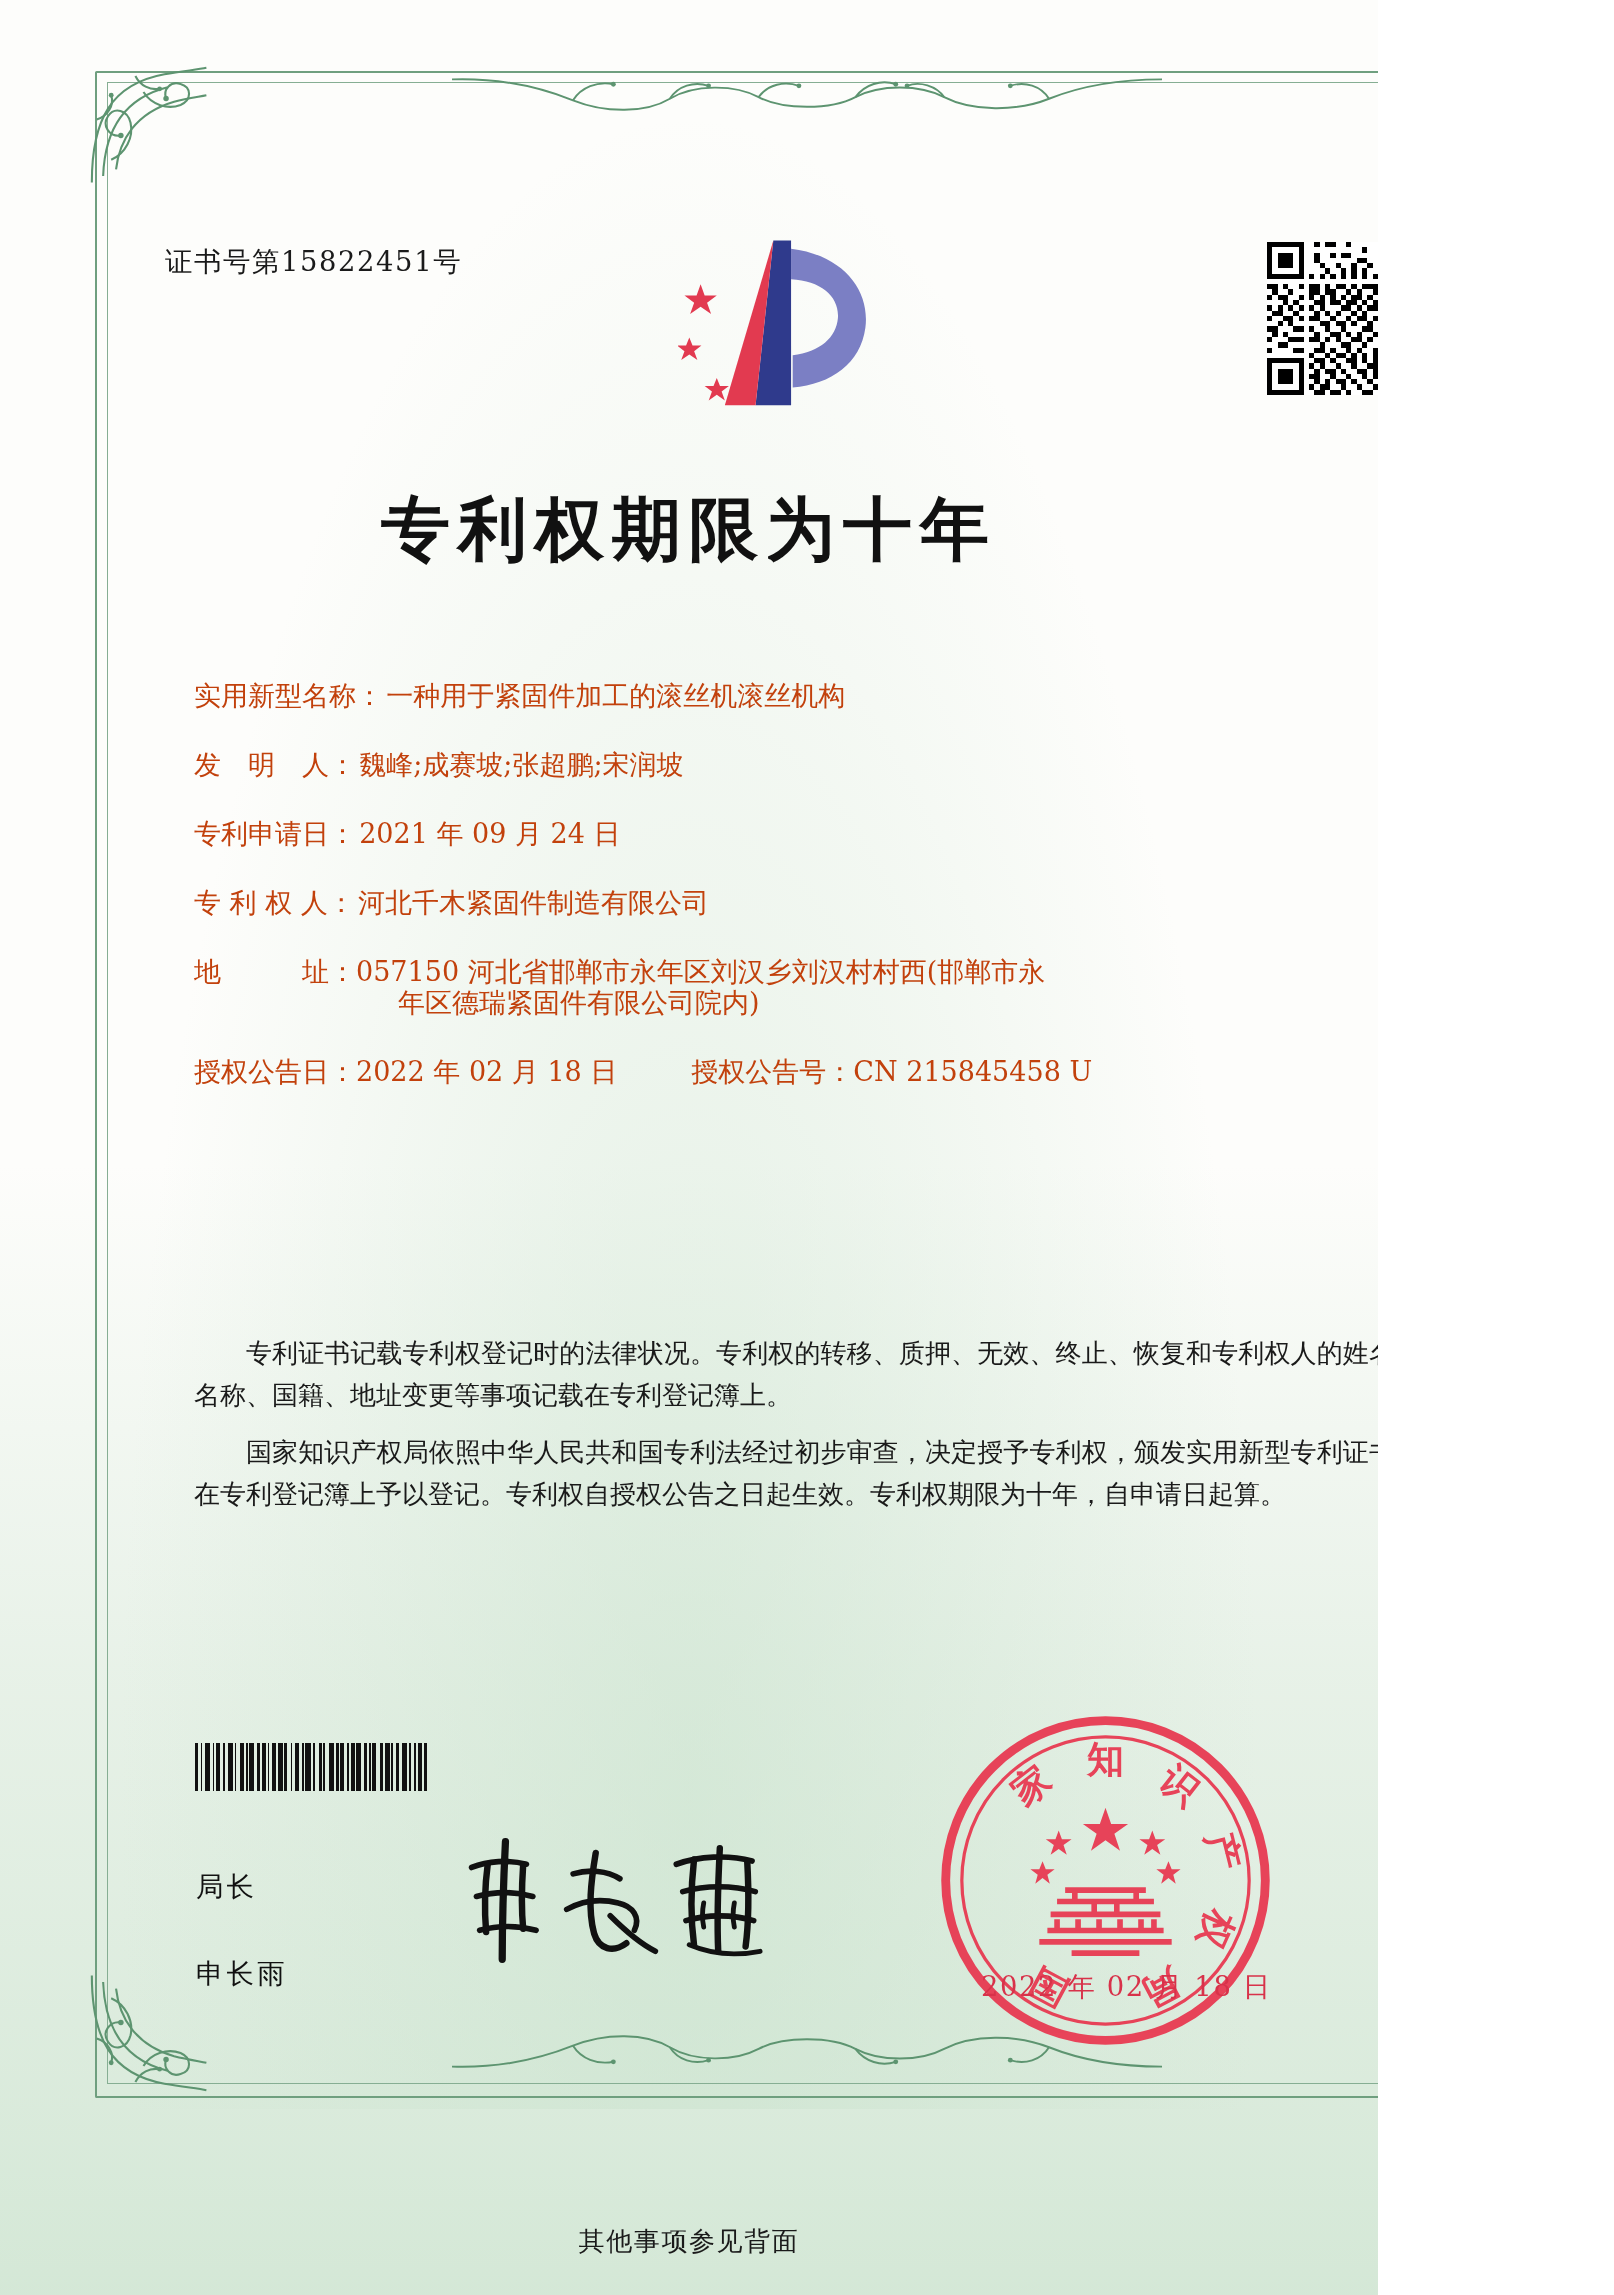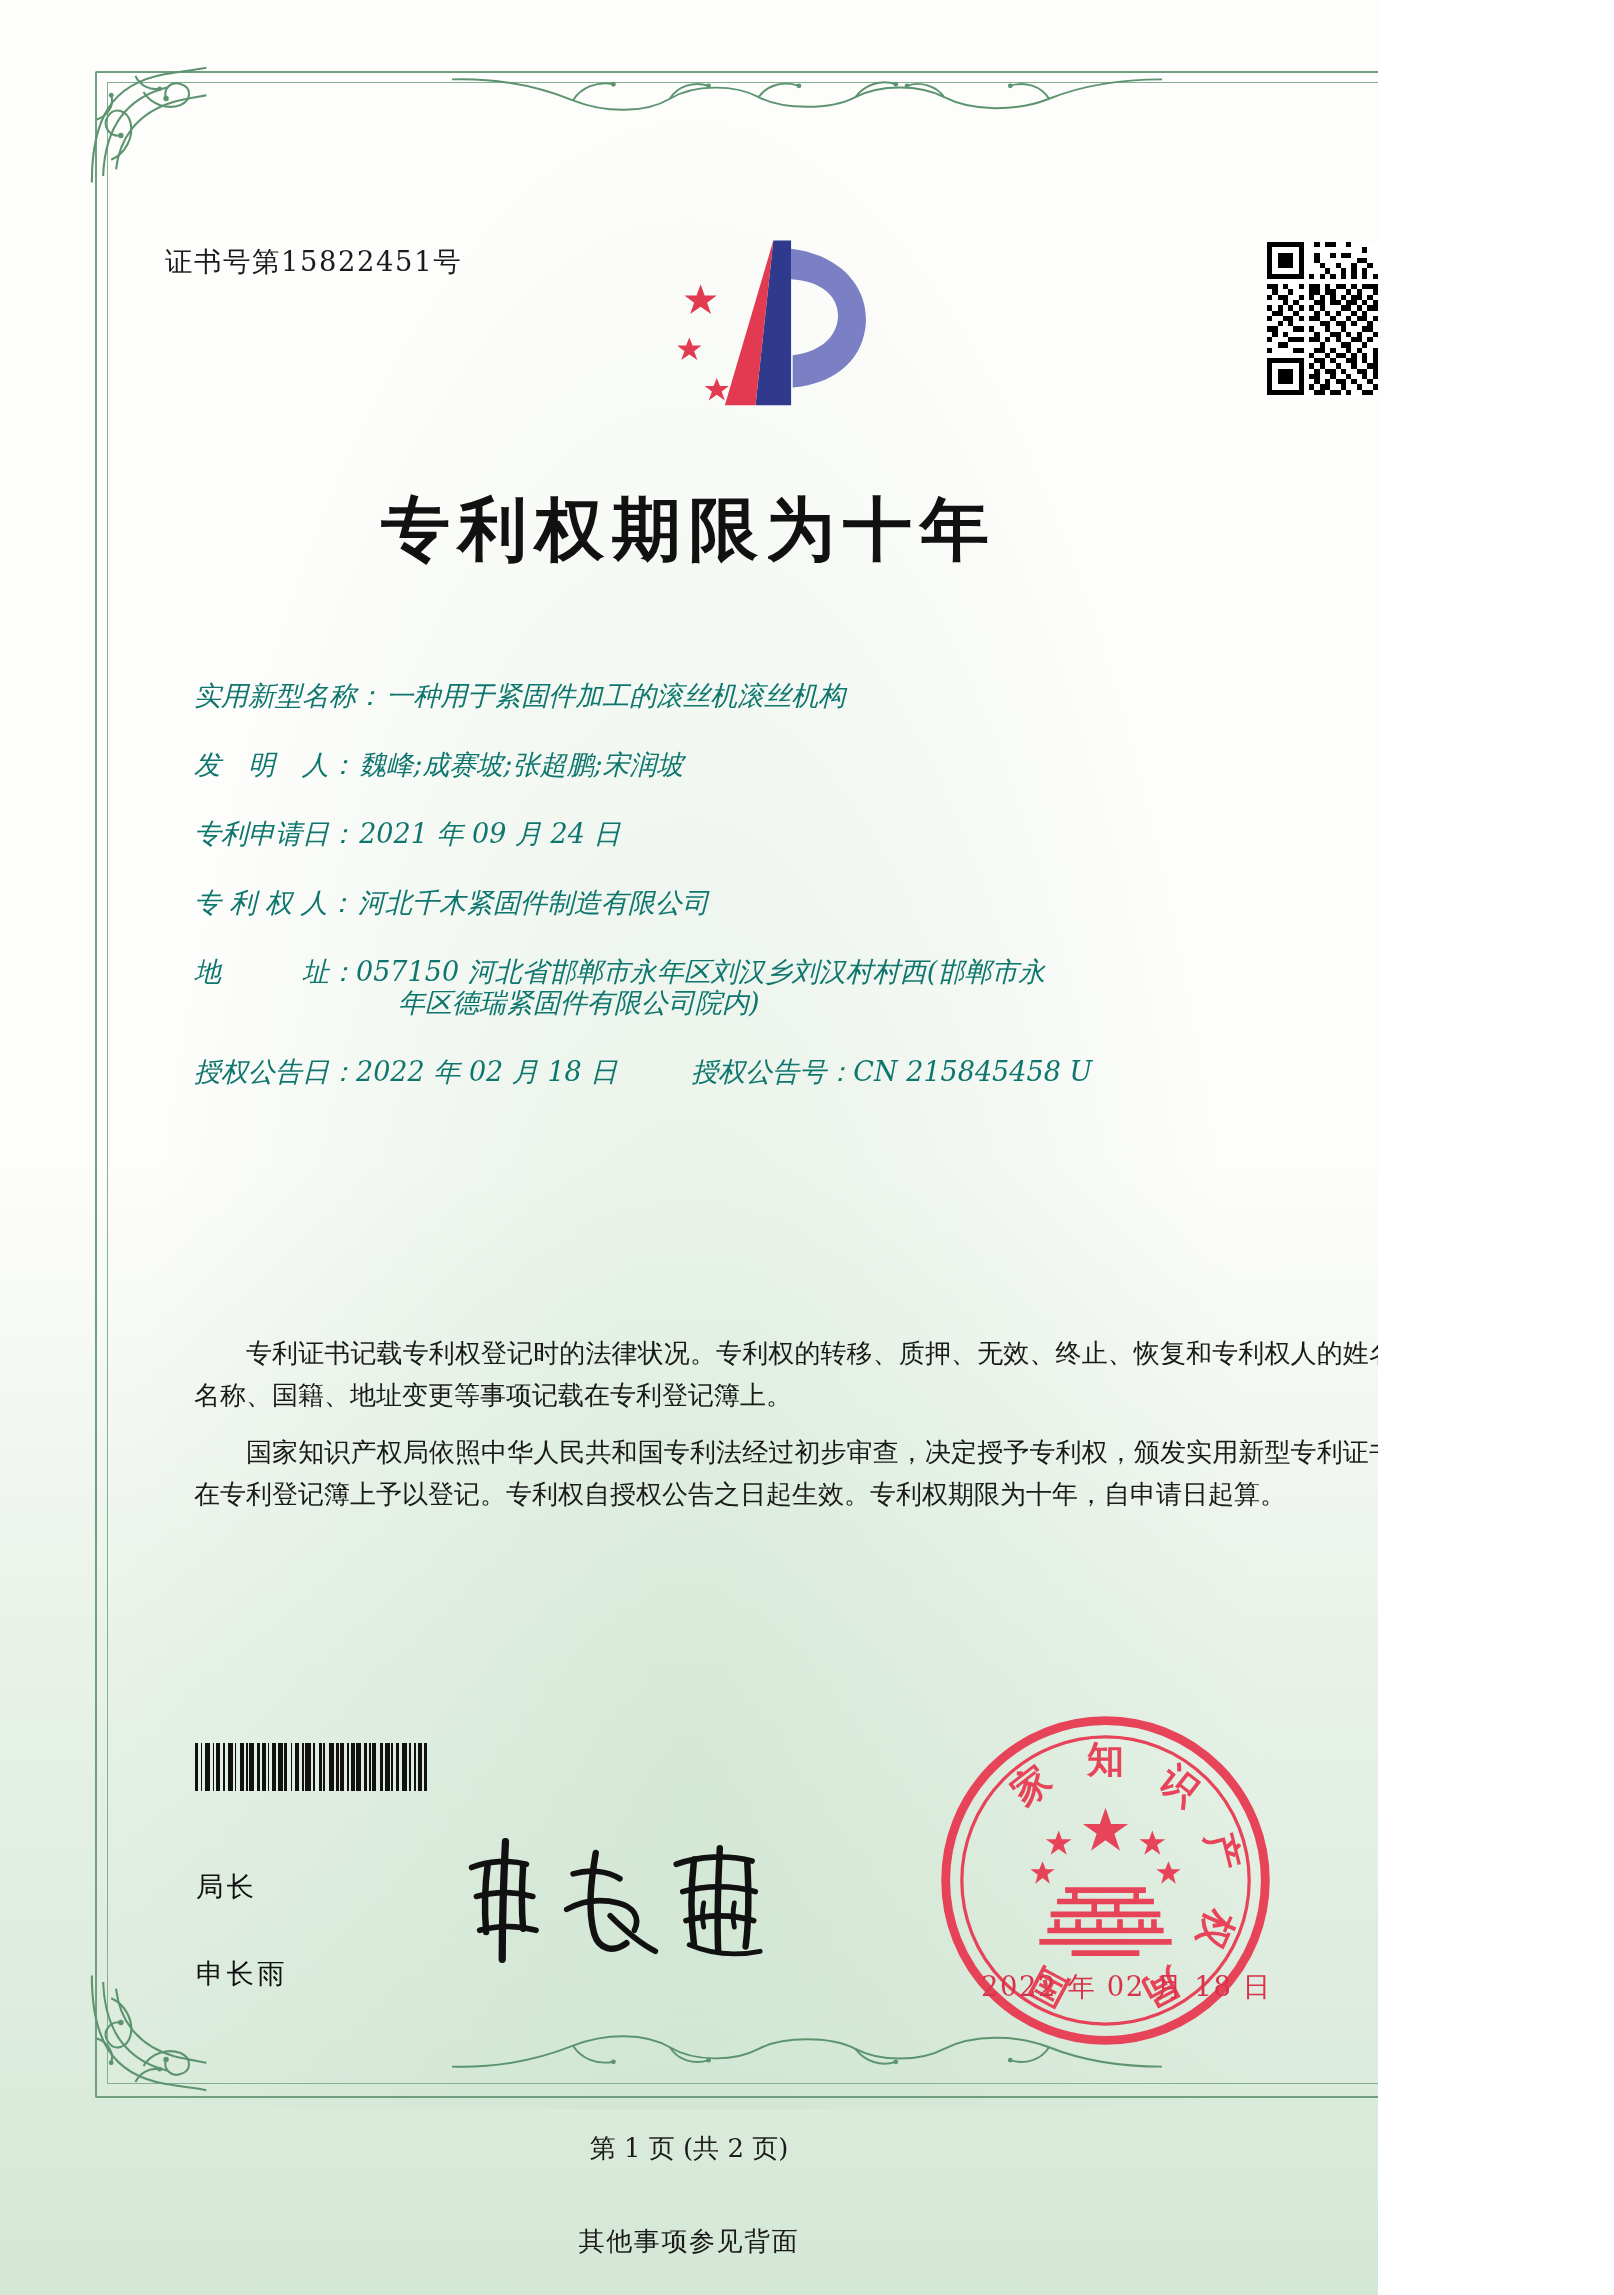--- a/index.html
+++ b/index.html
@@ -99,23 +99,22 @@
     color: #111;
     font-family: "DejaVu Serif", "Liberation Serif", serif;
   }
 
   
   .fields {
     position: absolute;
     left: 194px; top: 682px;
     width: 1211px;
     font-size: 27px;
-    color: #0f766e;
+    color: #c2410c;
     line-height: 1.0;
-    font-style: italic;
   }
   .frow {
     display: flex;
     align-items: baseline;
     margin-bottom: 42px;
   }
   .flabel {
     white-space: pre;
     flex: 0 0 auto;
   }
@@ -797,17 +796,16 @@
           <text x="210" y="76" text-anchor="middle" transform="rotate(114 210 210)">权</text>
           <text x="210" y="76" text-anchor="middle" transform="rotate(152 210 210)">局</text>
           <text x="210" y="76" text-anchor="middle" transform="rotate(208 210 210)">国</text>
           <text x="210" y="76" text-anchor="middle" transform="rotate(-38 210 210)">家</text>
         </g>
       </g>
     </svg>
   </div>
   <div class="seal-date">2022 年 02 月 18 日</div>
 
-  <div class="page-no">第 1 页 (共 2 页)</div>
   <div class="footnote">其他事项参见背面</div>
 
 </div>
 
 
 </body></html>

